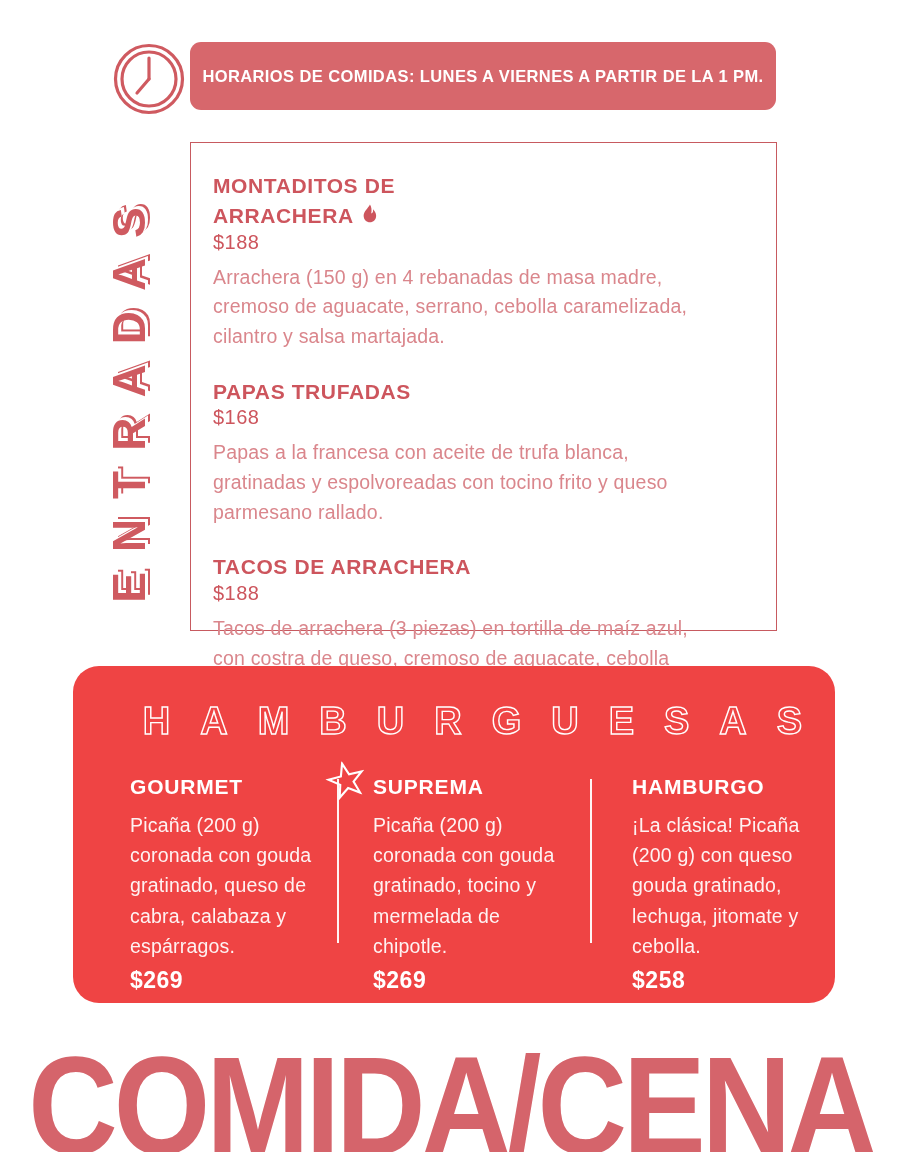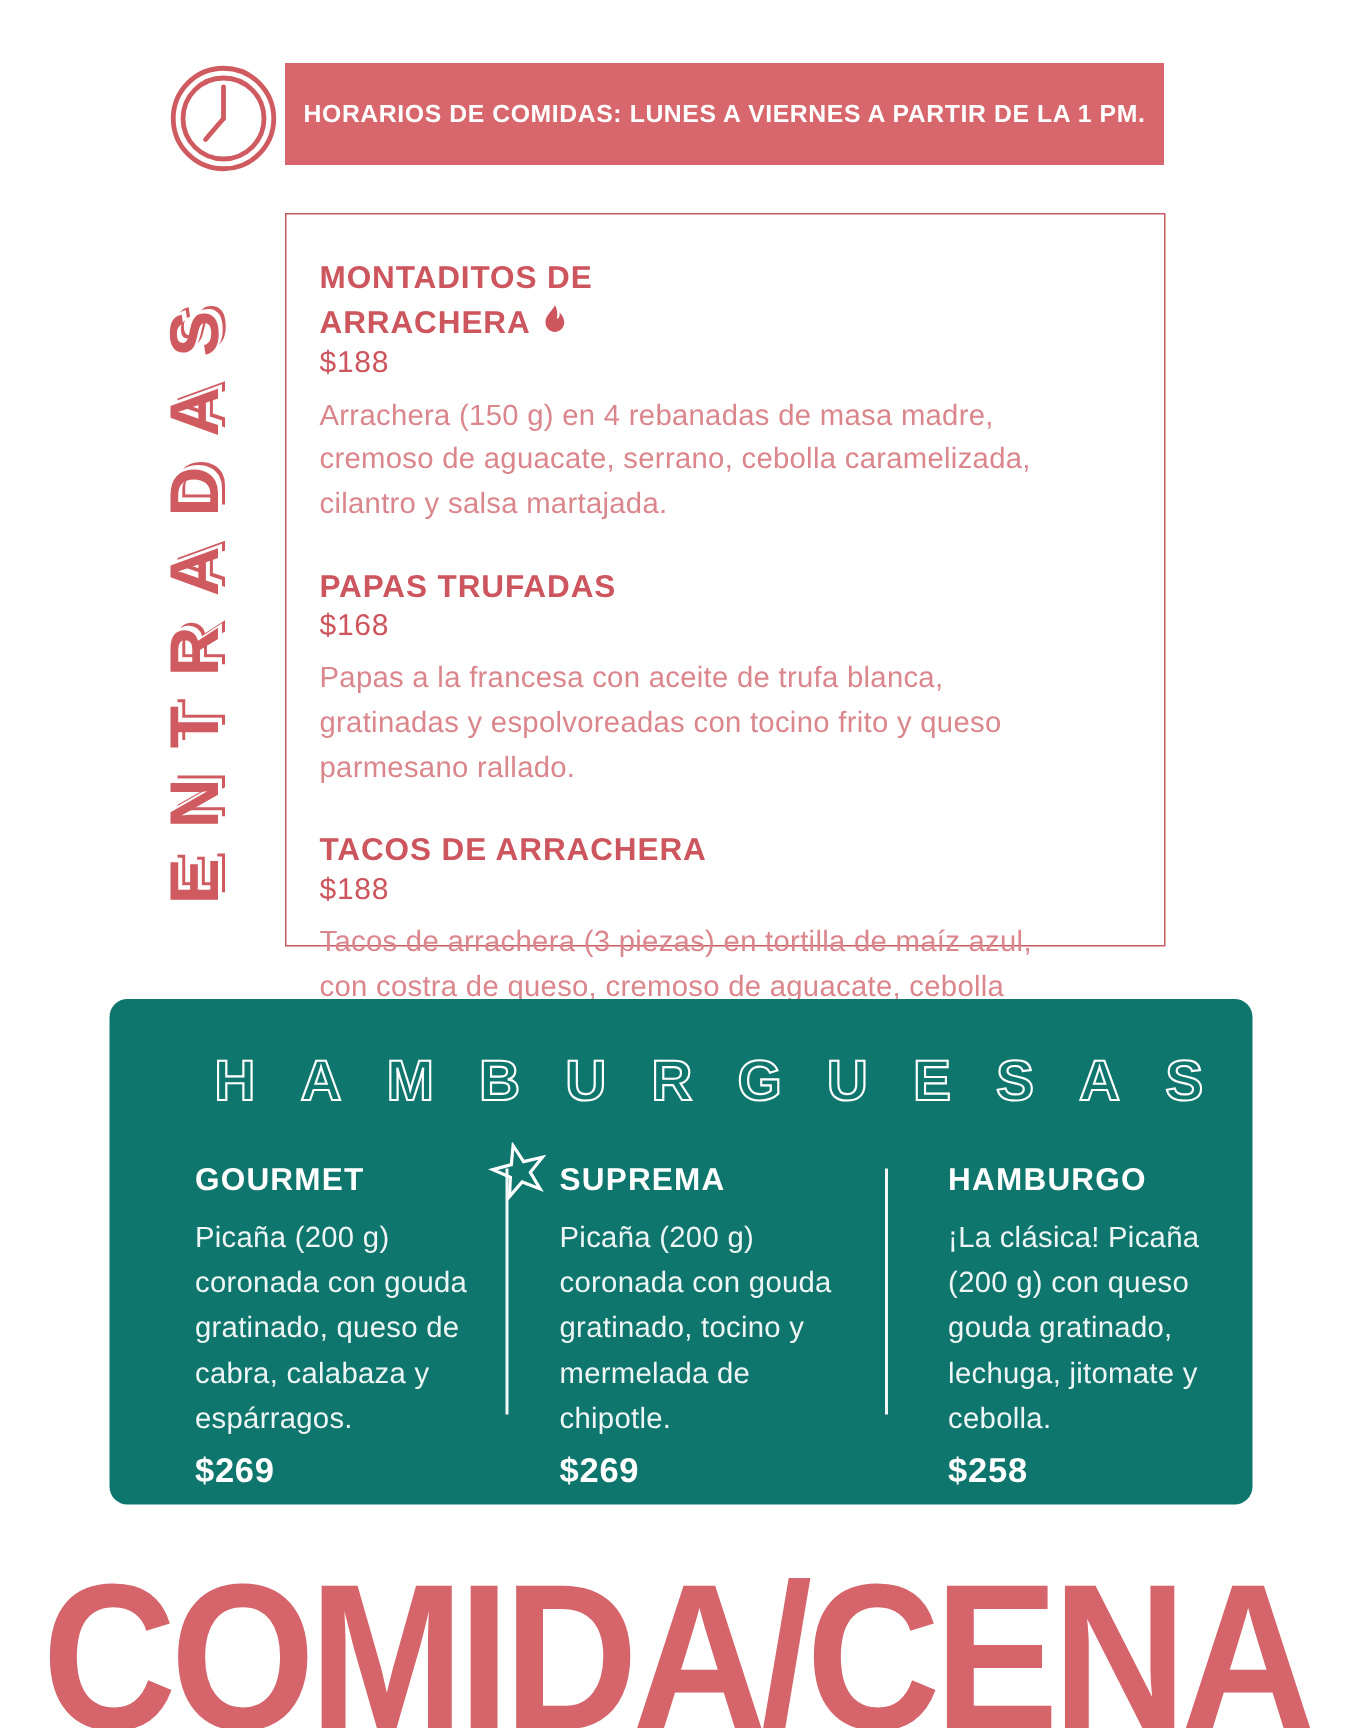--- a/index.html
+++ b/index.html
@@ -14,20 +14,21 @@
 
   
   .clock-wrap { position: absolute; left: 112px; top: 42px; width: 74px; height: 74px; }
   .banner {
     position: absolute; left: 190px; top: 42px; width: 586px; height: 68px;
     background: #d7676c; color: #ffffff;
     display: flex; flex-direction: column; justify-content: center;
     text-align: center; font-weight: bold; font-size: 16.5px;
     letter-spacing: 0.4px; line-height: 1.6;
     box-sizing: border-box;
+    border-radius: 11px;
   }
 
   
   .entradas-title {
     position: absolute; left: -68px; top: 355px; width: 420px; height: 80px;
     transform: rotate(-90deg);
     text-align: center;
     font-size: 46px; font-weight: bold; letter-spacing: 20px;
     color: #cf5a60;
     text-shadow: 3px 3px 0 #ffffff, 5px 5px 0 #cf5a60;
@@ -47,21 +48,21 @@
   .flame { display: inline-block; vertical-align: -3px; margin-left: 6px; }
   .item-price { font-size: 20px; font-weight: normal; color: #cd555d; letter-spacing: 0.5px; }
   .item-desc {
     margin-top: 9px; font-size: 19.5px; color: #da868c;
     line-height: 1.52; max-width: 482px; letter-spacing: 0.2px;
   }
 
   
   .burger-panel {
     position: absolute; left: 73px; top: 666px; width: 762px; height: 337px;
-    background: #0f766e; border-radius: 12px; box-sizing: border-box;
+    background: #ef4444; border-radius: 26px; box-sizing: border-box;
     padding: 34px 0 0 57px; color: #ffffff;
   }
   .burger-title {
     font-size: 38px; font-weight: bold; letter-spacing: 30px;
     text-align: center; margin: 0 0 0 -20px; padding-left: 30px;
     color: transparent; -webkit-text-stroke: 1.4px #ffffff;
     white-space: nowrap;
   }
   .burger-cols { display: flex; margin-top: 32px; position: relative; height: 235px; }
   .burger-col { position: relative; box-sizing: border-box; height: 235px; }

